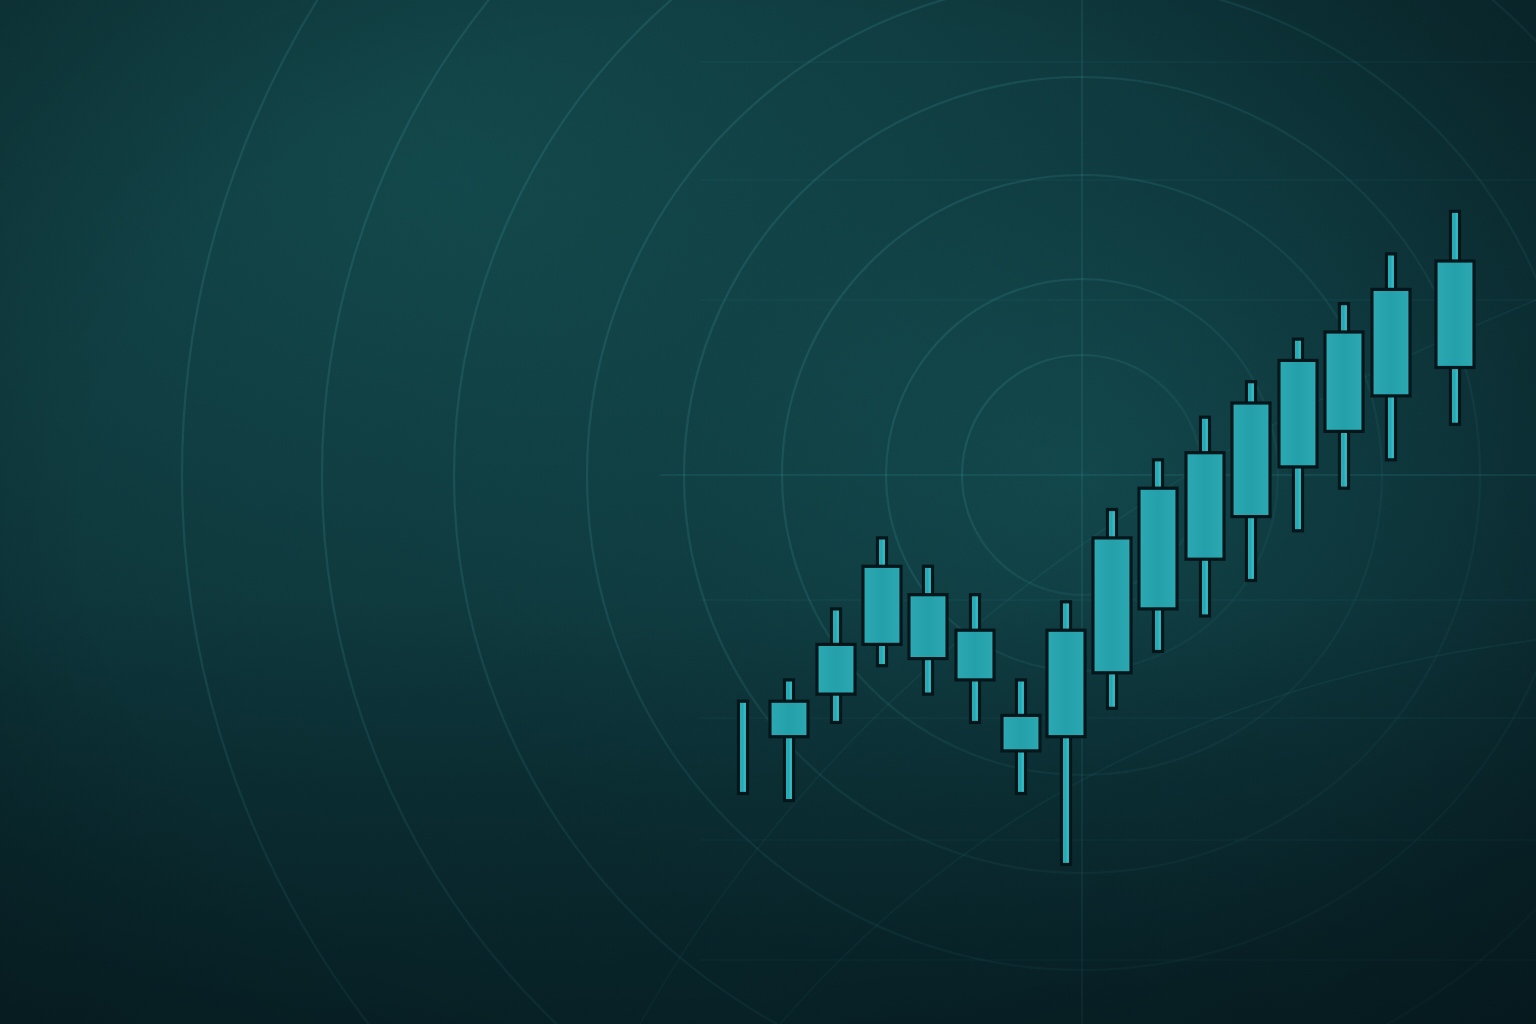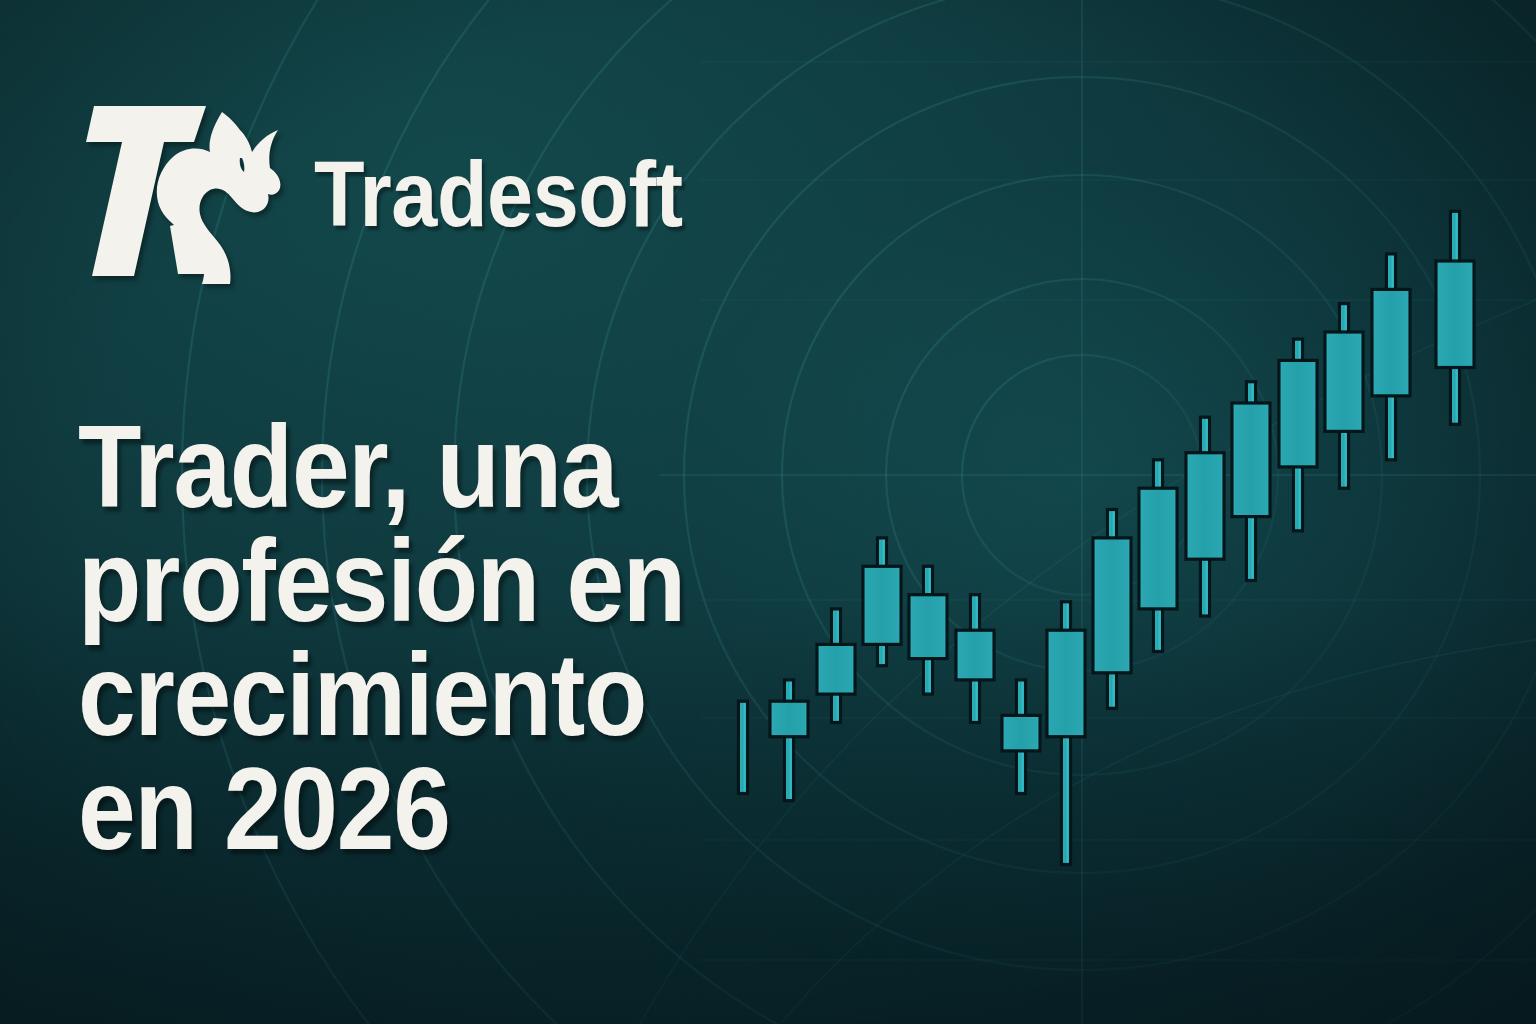--- a/index.html
+++ b/index.html
@@ -231,54 +231,16 @@
         <rect x="1325" y="332" width="38" height="99.39999999999998" fill="url(#bodyFill)"></rect>
         <rect x="1386.5" y="253.89999999999998" width="9" height="205.90000000000003" fill="url(#wickFill)"></rect>
         <rect x="1372" y="289.4" width="38" height="106.50000000000006" fill="url(#bodyFill)"></rect>
         <rect x="1450.5" y="211.30000000000007" width="9" height="212.9999999999999" fill="url(#wickFill)"></rect>
         <rect x="1436" y="261" width="38" height="106.5" fill="url(#bodyFill)"></rect>
       </g>
   </svg>
 
   <div class="left-col">
 
-    <div class="brand">
-      <svg class="brand-mark" viewBox="0 0 224 186" fill="none">
-
-        <path d="M6 8 H118 L106 44 H76 L46 178 H4 L34 44 H-2 Z" transform="translate(14,0)" fill="#f3f2ed"></path>
-
-        <path d="M96 128 L126 120 L140 176 L104 176 Z" fill="#f3f2ed"></path>
-
-        <path d="M148 14
-                 C 138 30, 134 44, 136 54
-                 C 124 48, 110 50, 100 58
-                 C 86 70, 80 88, 84 104
-                 C 87 116, 96 124, 104 130
-                 C 118 140, 128 150, 130 164
-                 C 131 172, 130 180, 128 186
-                 L 156 186
-                 C 158 172, 154 156, 144 144
-                 C 136 134, 128 126, 126 116
-                 C 124 106, 128 96, 136 92
-                 C 144 88, 152 92, 158 100
-                 C 166 110, 174 116, 184 114
-                 C 192 112, 196 104, 194 96
-                 C 198 98, 204 96, 206 90
-                 C 208 82, 202 74, 196 70
-                 C 194 58, 196 44, 204 32
-                 C 194 36, 184 44, 178 54
-                 C 176 46, 172 38, 166 32
-                 C 162 26, 154 18, 148 14 Z" fill="#f3f2ed"></path>
-
-        <path d="M168 60 C170 64, 171 70, 170 74 C167 72, 165 66, 166 60 Z" fill="#0d3338"></path>
-      </svg>
-      <div class="brand-name">Tradesoft</div>
-    </div>
-
-    <h1 class="headline">
-      <span class="hl-line">Trader, una</span>
-      <span class="hl-line">profesión en</span>
-      <span class="hl-line">crecimiento</span>
-      <span class="hl-line">en 2026</span>
-    </h1>
+
 
   </div>
 </div>
 
 </body></html>

